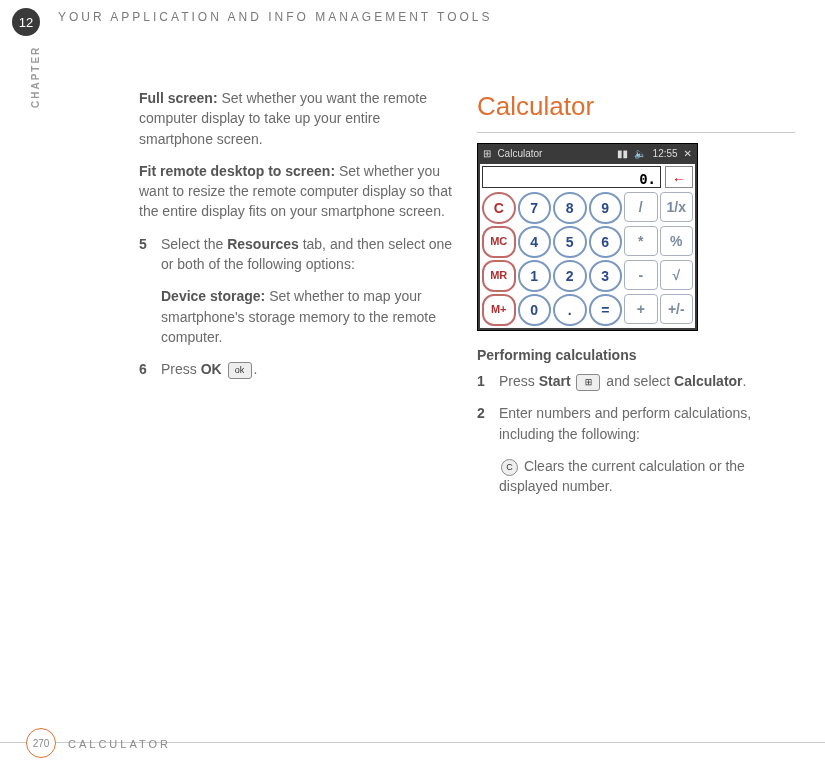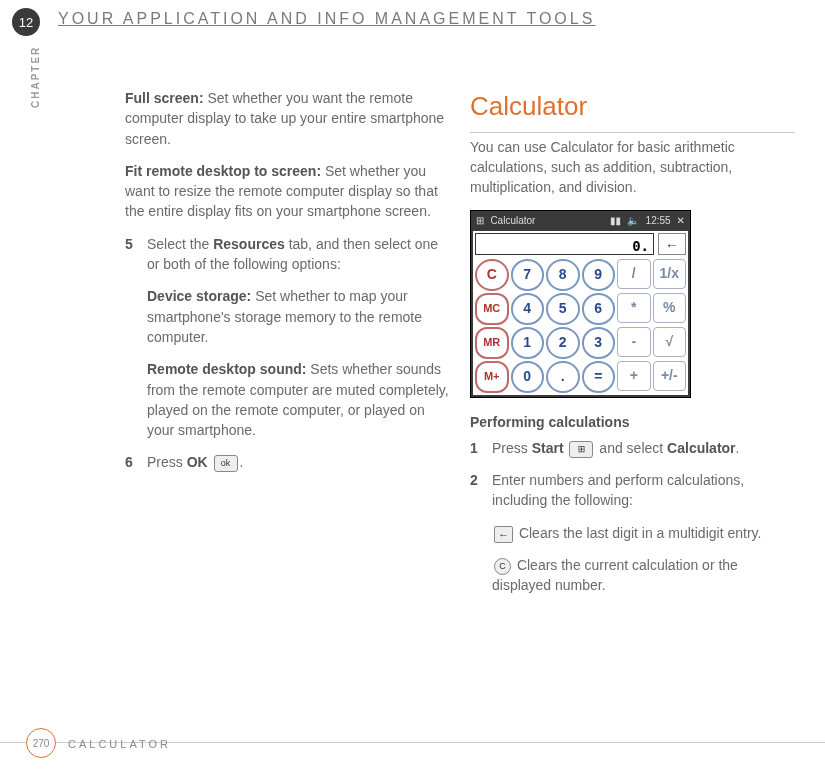--- a/index.html
+++ b/index.html
@@ -10,24 +10,23 @@
     width: 825px;
     height: 782px;
     background: #fff;
     position: relative;
     overflow: hidden;
   }
   .header {
     position: absolute;
     top: 10px;
     left: 58px;
-    font-size: 16px;
+    font-size: 12px;
     letter-spacing: 3px;
     color: #7a7a7a;
-    text-decoration: underline;
   }
   .chapter-badge {
     position: absolute;
     top: 8px;
     left: 12px;
     width: 28px;
     height: 28px;
     border-radius: 50%;
     background: #3a3a3a;
     color: #fff;
@@ -43,21 +42,21 @@
     transform: rotate(-90deg);
     transform-origin: left top;
     font-size: 10px;
     letter-spacing: 2px;
     color: #9a9a9a;
     font-weight: bold;
   }
   .content {
     position: absolute;
     top: 88px;
-    left: 125px;
+    left: 139px;
     right: 30px;
     display: flex;
     gap: 20px;
   }
   .col {
     flex: 1;
     font-size: 14px;
     line-height: 1.45;
   }
   .col p {
@@ -253,39 +252,35 @@
       <div class="step-num">5</div>
       <div class="step-body">
         <span>Select the </span><span class="bold">Resources</span><span> tab, and then select one or both of the following options:</span>
       </div>
     </div>
 
     <p style="margin-left:22px">
       <span class="bold">Device storage:</span><span> Set whether to map your smartphone's storage memory to the remote computer.</span>
     </p>
 
-    <p style="margin-left:22px">
-      <span class="bold">Remote desktop sound:</span><span> Sets whether sounds from the remote computer are muted completely, played on the remote computer, or played on your smartphone.</span>
-    </p>
 
     <div class="step-row">
       <div class="step-num">6</div>
       <div class="step-body">
         <span>Press </span><span class="bold">OK</span>
         <span class="inline-icon">ok</span><span>.</span>
       </div>
     </div>
 
   </div>
 
   <div class="col">
 
     <div class="h2">Calculator</div>
 
-    <p>You can use Calculator for basic arithmetic calculations, such as addition, subtraction, multiplication, and division.</p>
 
     <div class="calc-fig">
       <div class="calc-titlebar">
         <span class="glyph">⊞</span>
         <span>Calculator</span>
         <span class="spacer"></span>
         <span class="glyph">▮▮</span>
         <span class="glyph">🔈</span>
         <span>12:55</span>
         <span class="glyph">✕</span>
@@ -332,23 +327,20 @@
         <span>Press </span><span class="bold">Start</span>
         <span class="inline-icon">⊞</span><span> and select </span><span class="bold">Calculator</span><span>.</span>
       </div>
     </div>
 
     <div class="step-row">
       <div class="step-num">2</div>
       <div class="step-body">Enter numbers and perform calculations, including the following:</div>
     </div>
 
-    <p style="margin-left:22px">
-      <span class="inline-icon plain">←</span><span> Clears the last digit in a multidigit entry.</span>
-    </p>
 
     <p style="margin-left:22px">
       <span class="inline-icon round">C</span><span> Clears the current calculation or the displayed number.</span>
     </p>
 
   </div>
 </div>
 
 <div class="footer">
   <div class="footer-rule"></div>

